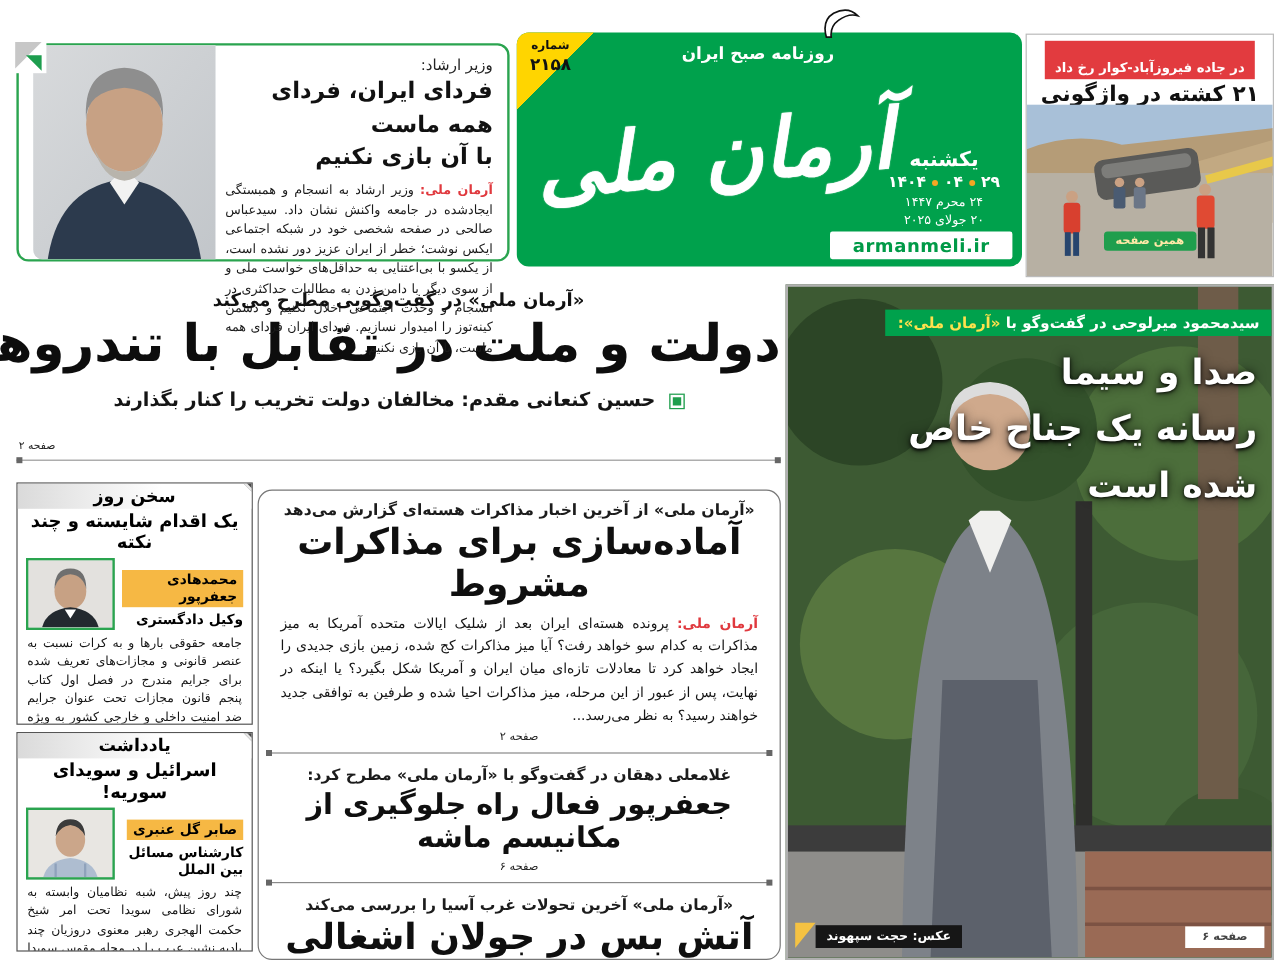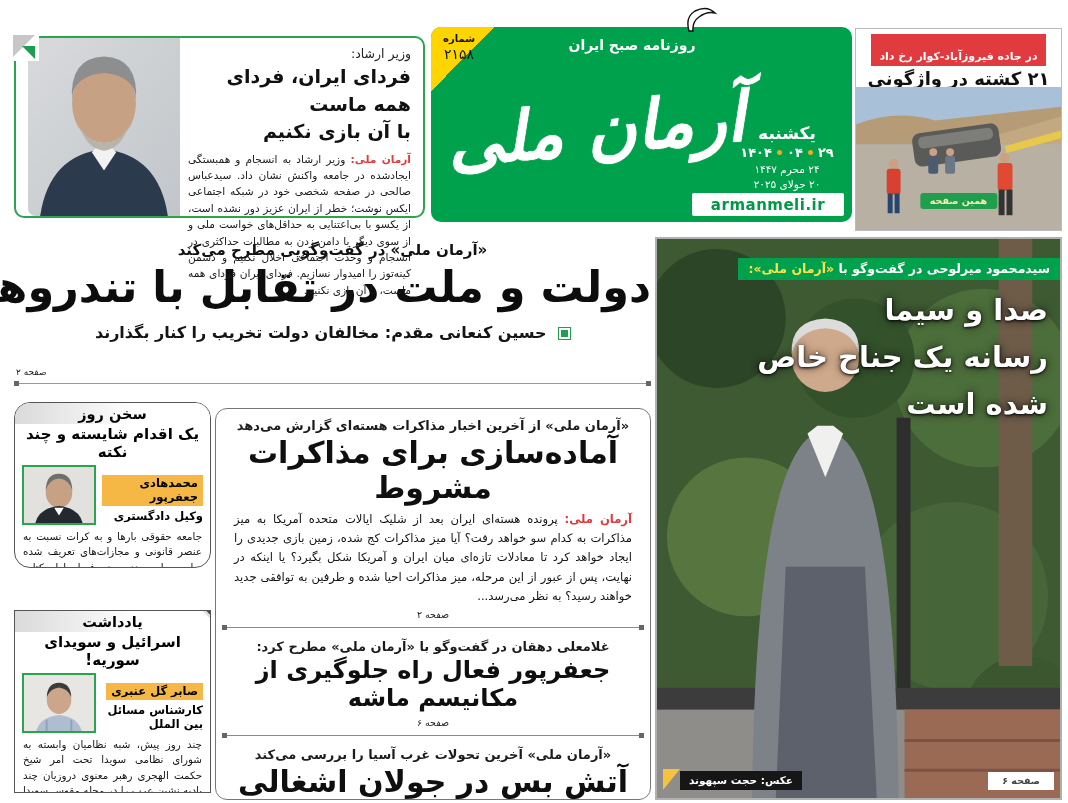--- a/index.html
+++ b/index.html
@@ -24,21 +24,21 @@
   .fold .green-tri { position:absolute; left:9px; top:11px; width:0; height:0;
     border-top:13px solid #1d9d4e; border-left:13px solid transparent; }
 
   
   .masthead { position:absolute; left:431px; top:27px; width:421px; height:195px;
     background:#00a14c; border-radius:10px; overflow:visible; }
   .issue-tri { position:absolute; left:0; top:0; width:64px; height:64px;
     background:linear-gradient(135deg,#ffd500 50%, transparent 50%); border-top-left-radius:10px; }
   .issue-text { position:absolute; left:3px; top:6px; width:50px; text-align:center; color:#111; line-height:1.25; }
   .issue-text .lbl { font-size:10px; font-weight:bold; display:block; }
-  .issue-text .num { font-size:14px; font-weight:normal; display:block; }
+  .issue-text .num { font-size:14px; font-weight:bold; display:block; }
   .tagline { position:absolute; top:10px; left:126px; width:150px; text-align:center;
     color:#fff; font-weight:bold; font-size:14px; }
   .logo-cal { position:absolute; top:22px; left:0px; width:330px; height:160px;
     display:flex; align-items:center; justify-content:center;
     color:#fff; font-size:68px; font-weight:bold; font-style:italic;
     transform:rotate(-5deg); white-space:nowrap; text-shadow:0 0 1px #fff; }
   .flourish { position:absolute; top:-22px; left:252px; width:36px; height:28px; }
   .date-block { position:absolute; right:10px; top:96px; width:110px; text-align:center; color:#fff; }
   .weekday { font-size:17px; font-weight:bold; }
   .date-line { display:flex; justify-content:center; align-items:center; gap:5px;
@@ -87,21 +87,21 @@
     text-shadow:0 1px 3px rgba(0,0,0,.95), 0 0 10px rgba(0,0,0,.75); }
   .ps-credit { position:absolute; left:6px; bottom:8px; display:flex; align-items:flex-end; z-index:2; }
   .ps-credit .txt { background:#161616; color:#fff; font-size:10.5px; font-weight:bold; padding:3px 9px 4px; }
   .ps-credit .tri { width:0; height:0; border-top:21px solid #f5c242; border-right:17px solid transparent; }
   .ps-page { position:absolute; right:6px; bottom:8px; background:#fff; color:#444;
     font-size:9.5px; font-weight:bold; padding:3px 14px 4px; z-index:2; }
 
   
   .side-box { position:absolute; left:14px; width:197px; background:#fff;
     border:1px solid #555; overflow:hidden; }
-  #speech-box { top:402px; height:166px;border-radius:16px; }
+  #speech-box { top:402px; height:202px; }
   #note-box { top:610px; height:183px; }
   .sb-header { position:relative; text-align:center; font-size:14.5px; font-weight:bold;
     padding:3px 0 2px; background:linear-gradient(to left, #ffffff 38%, #dadada 100%); }
   .sb-diamond { position:absolute; right:-7px; top:-7px; width:12px; height:12px;
     background:#4a4a4a; border:2px solid #e8e8e8; transform:rotate(45deg); }
   .sb-title { text-align:center; font-weight:bold; font-size:15px; margin:1px 6px 3px; }
   .sb-author { display:flex; gap:6px; padding:1px 7px 0; align-items:flex-end; }
   .sb-author .txt { flex:1; text-align:right; padding-bottom:2px; }
   .sb-name { display:inline-block; background:#f6b844; font-weight:bold; font-size:11.5px; padding:1px 5px 2px; }
   .sb-role { font-weight:bold; font-size:11.5px; margin-top:3px; }

